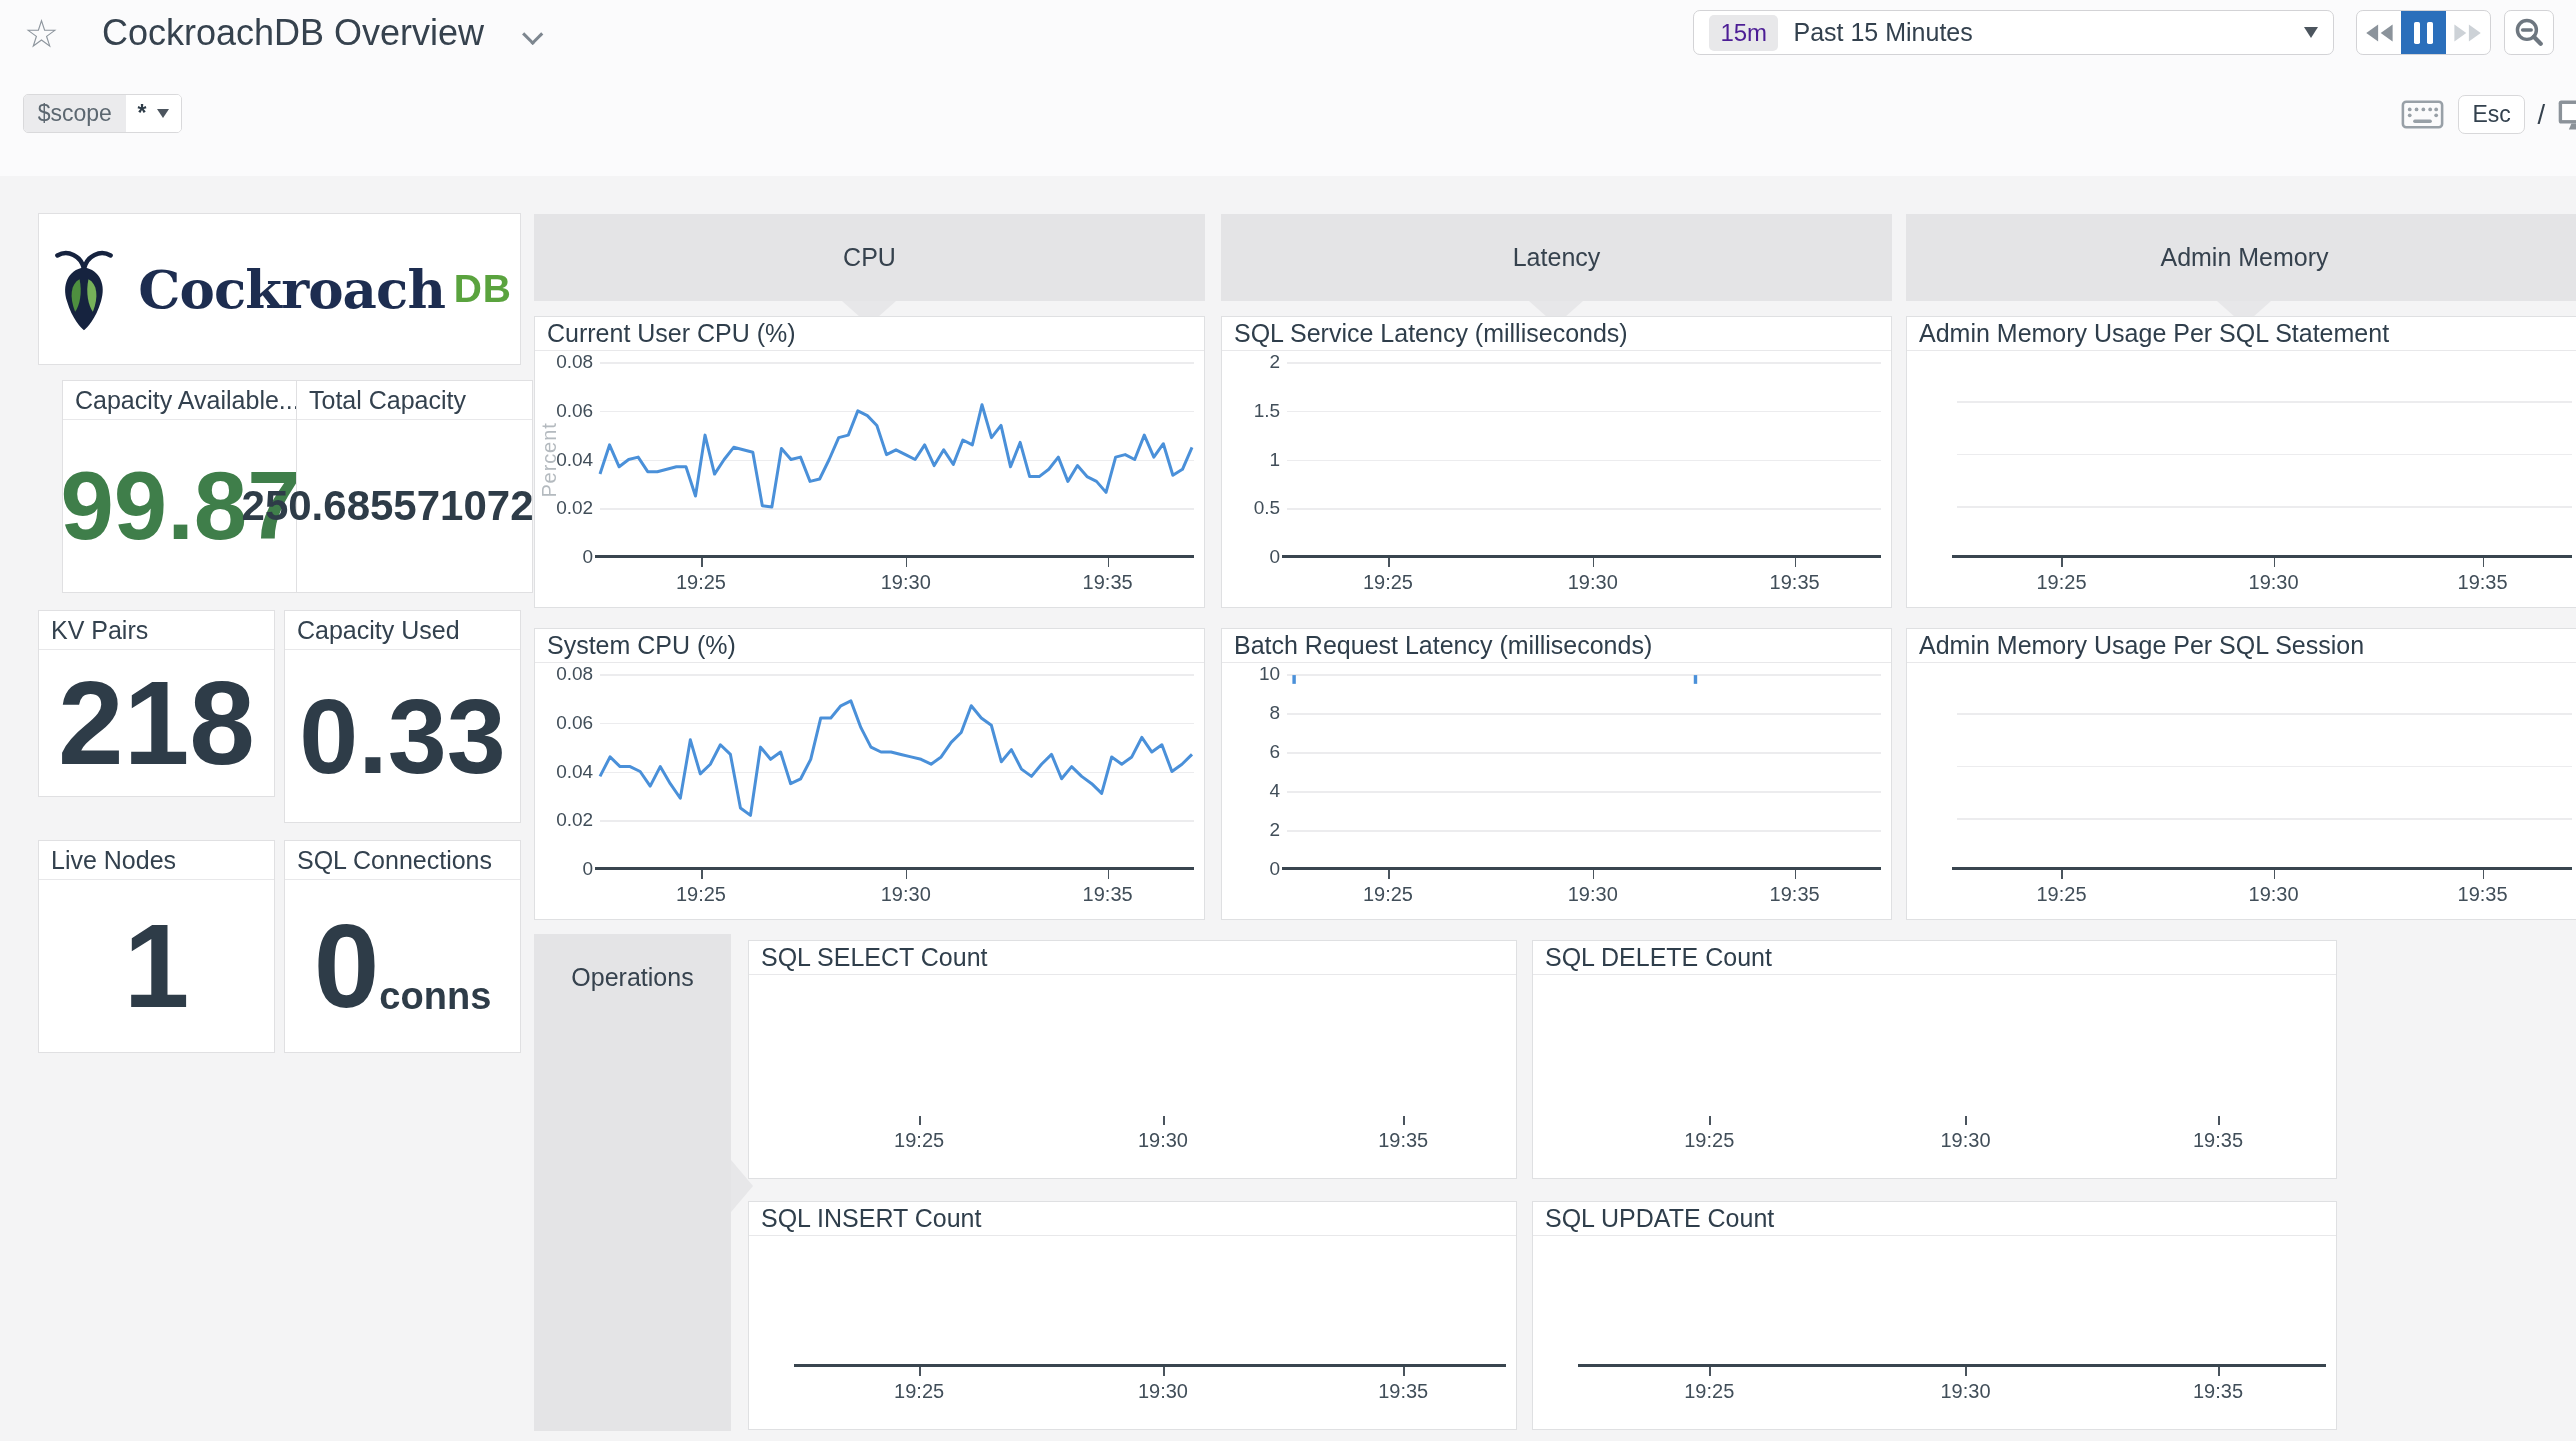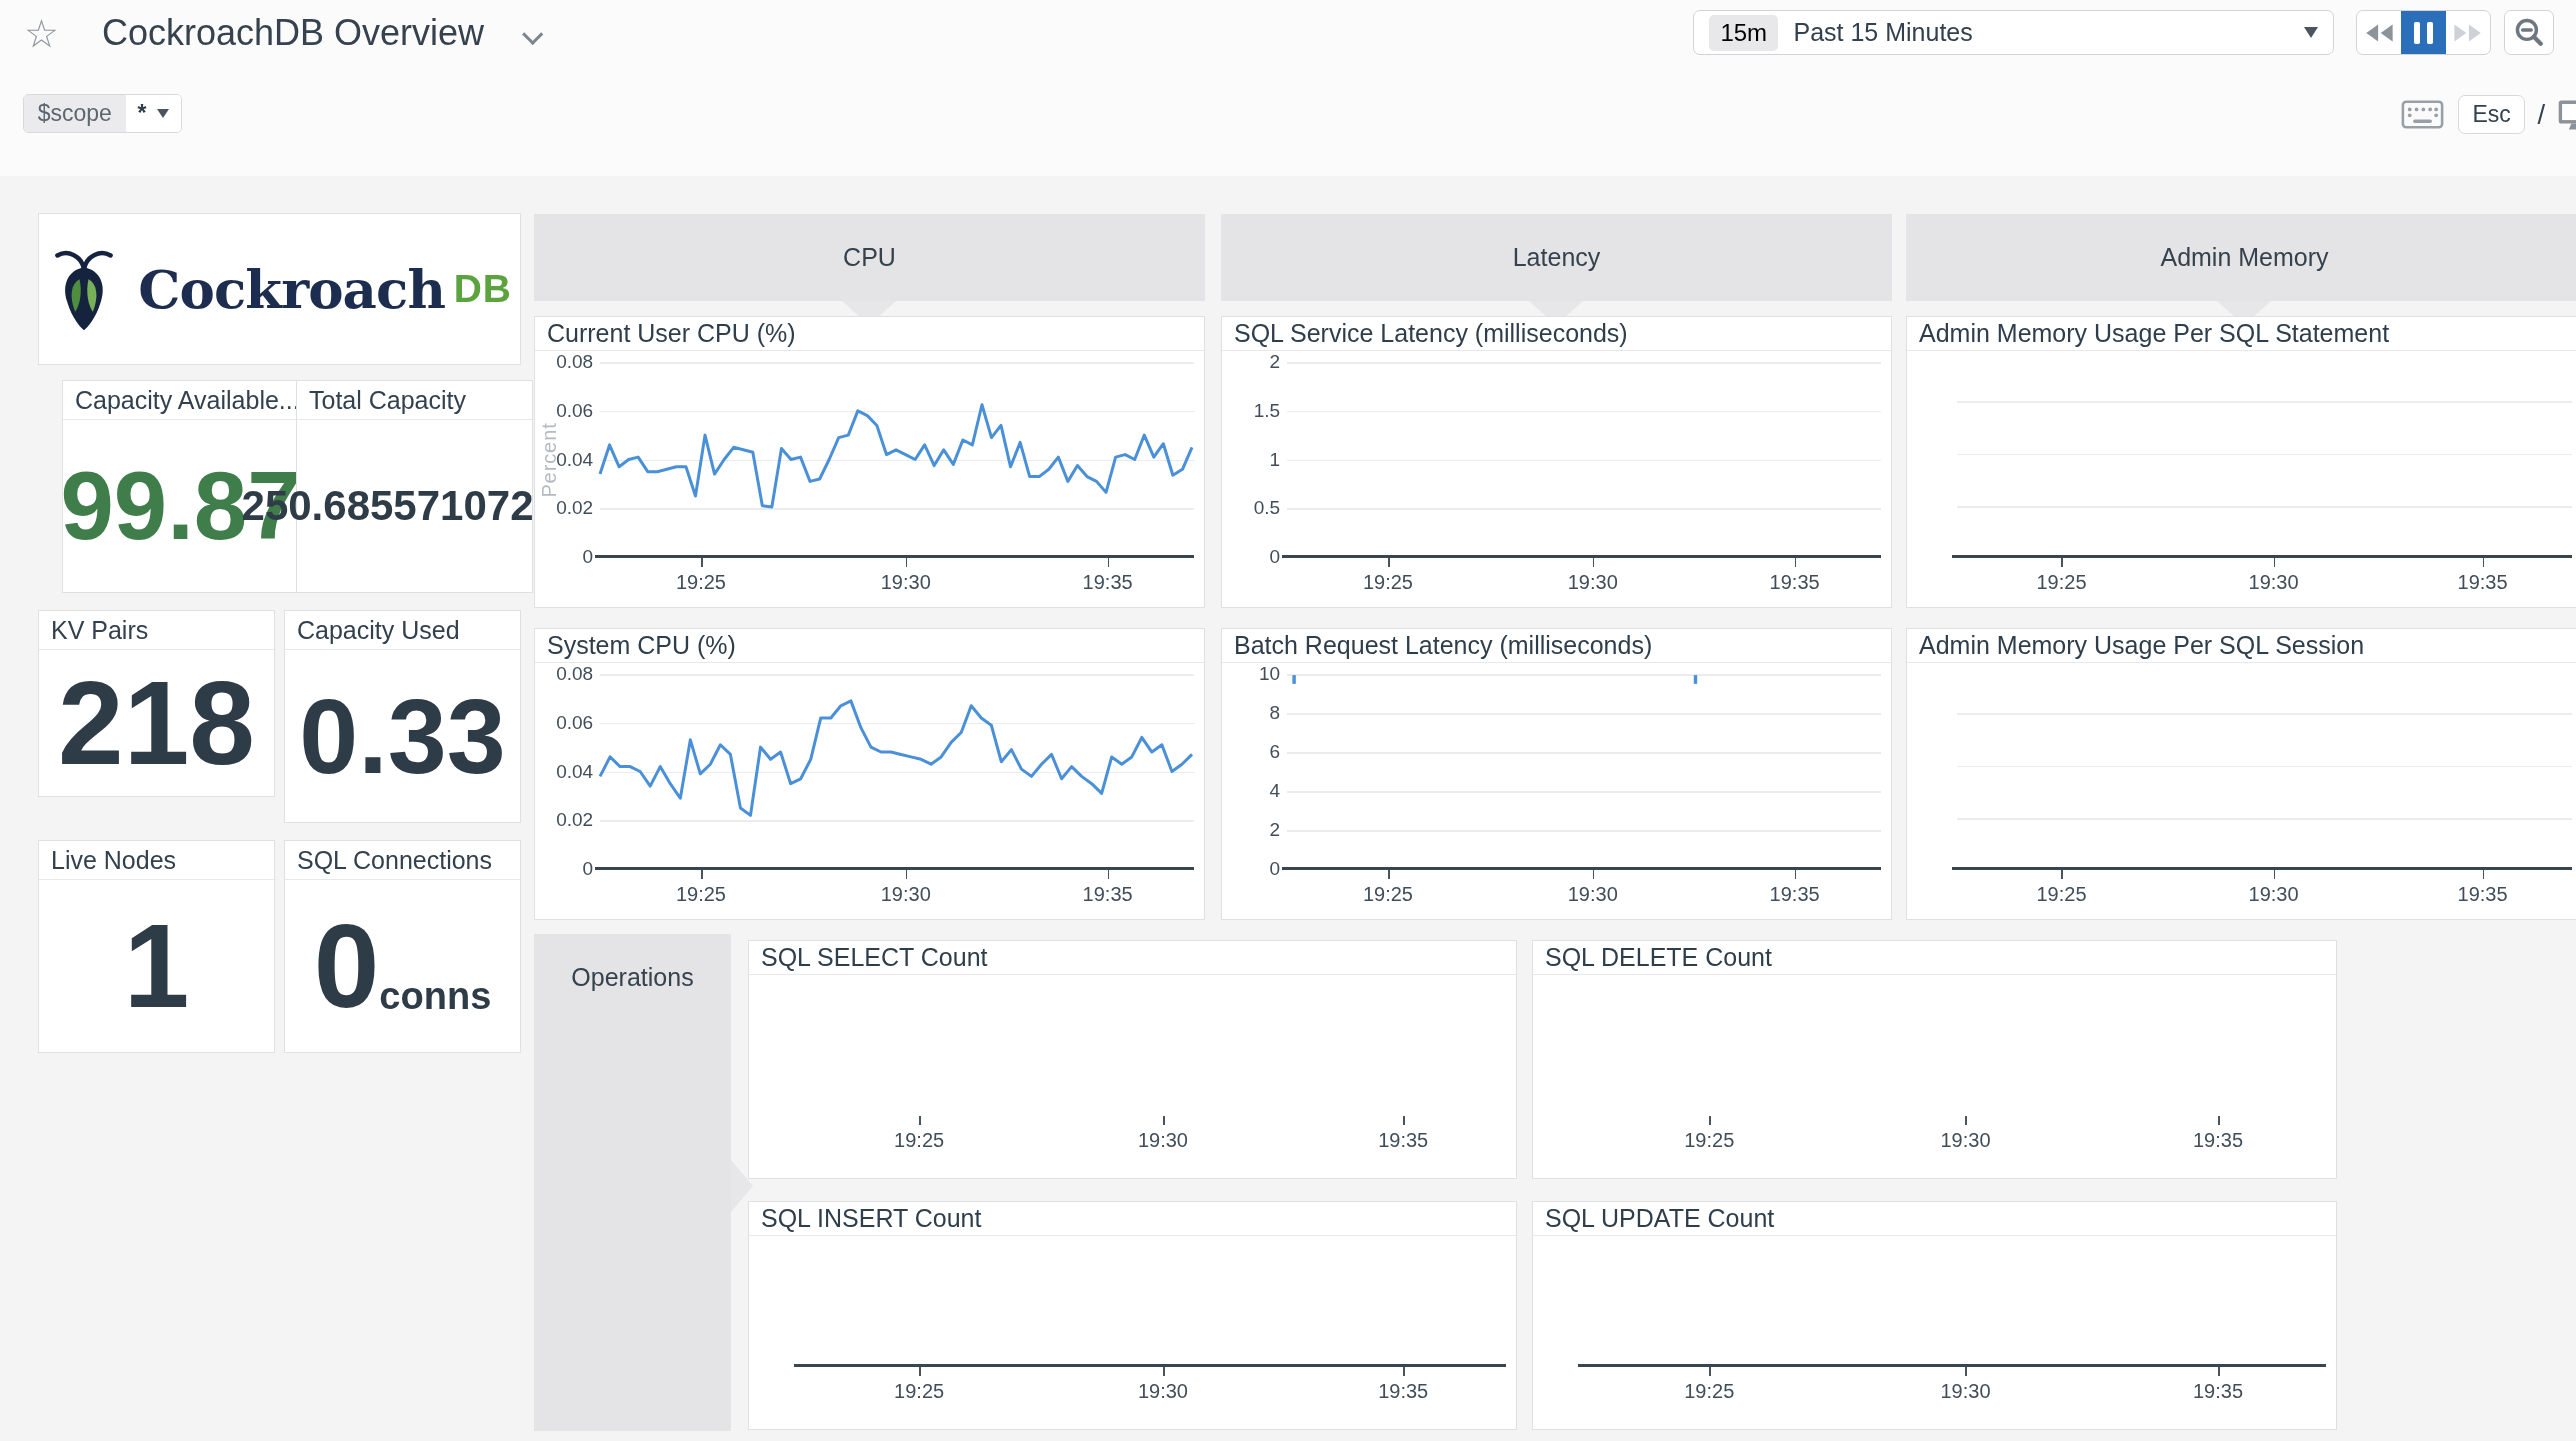--- a/index.html
+++ b/index.html
@@ -13,21 +13,21 @@
   }
   .topbar { position:absolute; left:0; top:0; width:2576px; height:176px; background:#fbfbfc; }
 
   
   .star { position:absolute; left:24px; top:13.7px; font-size:39px; color:#8d959d; line-height:1; cursor:pointer; }
   .page-title { position:absolute; left:74px; top:12px; font-size:36px; font-weight:500; color:#36424e;margin-left:28px; }
   .title-chev { position:absolute; left:525px; top:27.4px; width:15.4px; height:15.4px; border-right:3.4px solid #7d868f; border-bottom:3.4px solid #7d868f; transform:rotate(45deg); }
 
   .timepicker { position:absolute; left:1693px; top:10.3px; width:641px; height:45px; background:#fff;
     border:1.7px solid #d3d3d6; border-radius:6.9px; display:flex; align-items:center; padding:0 15.4px; cursor:pointer; }
-  .tbadge { background:#e8e8ea; border-radius:5.1px; padding:4.3px 11px; font-size:24px; color:#000000; }
+  .tbadge { background:#e8e8ea; border-radius:5.1px; padding:4.3px 11px; font-size:24px; color:#4c1d95; }
   .tlabel { margin-left:15.4px; font-size:25px; color:#33414e; }
   .caret { width:0; height:0; border-left:7.7px solid transparent; border-right:7.7px solid transparent; border-top:11px solid #4c555e; margin-left:auto; }
   .caret.small { border-left-width:6.9px; border-right-width:6.9px; border-top-width:9.4px; margin-left:10.3px; }
 
   .playgroup { position:absolute; left:2356px; top:10.3px; height:45px; width:135px; background:#fff;
     border:1.7px solid #d3d3d6; border-radius:6.9px; display:flex; overflow:hidden; }
   .pbtn { flex:1; border:none; background:transparent; display:flex; align-items:center; justify-content:center; cursor:pointer; padding:0; }
   .pbtn.pause { background:#2b6fbb; }
   .pbar { display:inline-block; width:6px; height:22px; background:#fff; border-radius:1.7px; margin:0 3.4px; }
 

